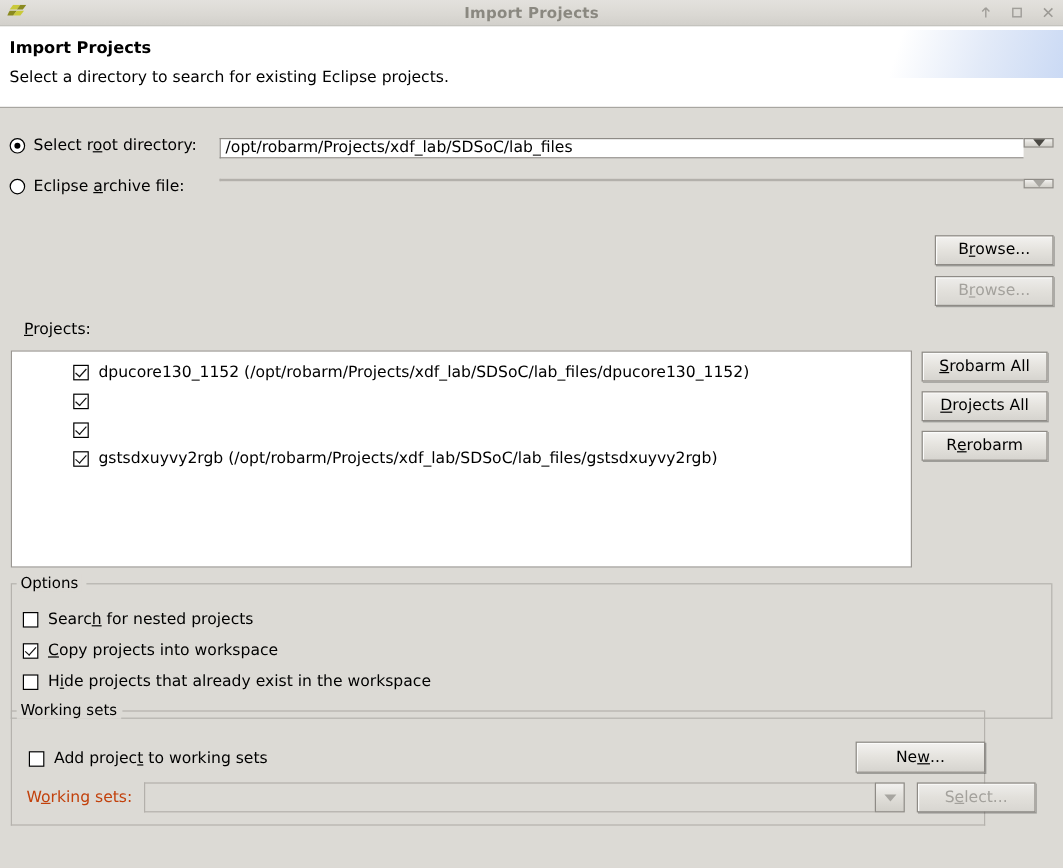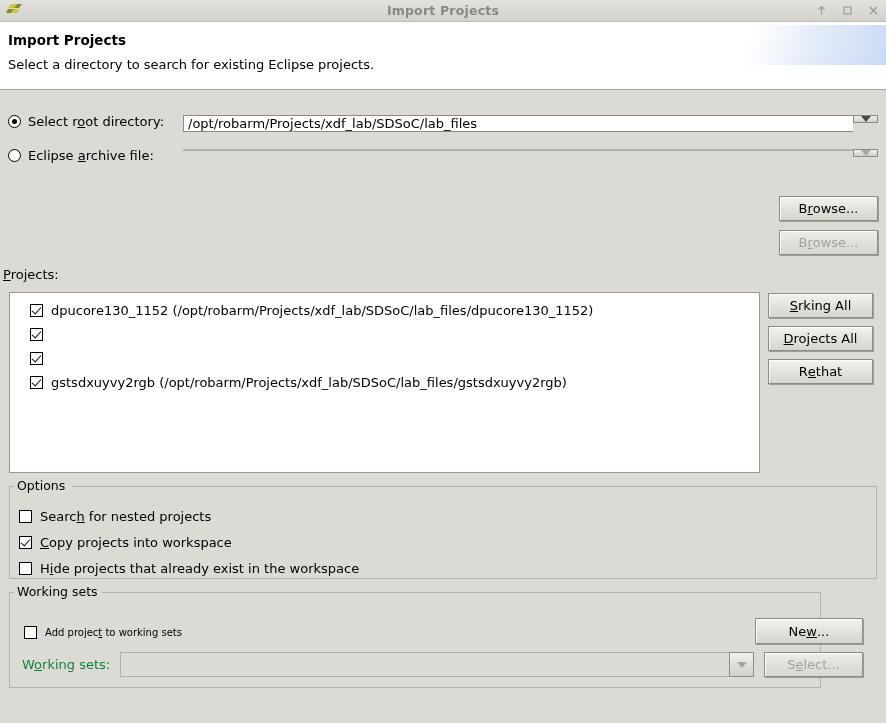--- a/index.html
+++ b/index.html
@@ -226,21 +226,21 @@
     position: absolute;
     left: 779px;
     top: 140px;
     width: 99px;
     height: 25px;
   }
 
   
   .projects-label {
     position: absolute;
-    left: 3px;
+    left: 20px;
     top: 177px;
     font-size: 13px;
   }
   .list-box {
     position: absolute;
     left: 9px;
     top: 202px;
     width: 751px;
     height: 181px;
     background: #ffffff;
@@ -249,20 +249,21 @@
     overflow: hidden;
     padding-top: 5px;
   }
   .list-item {
     display: flex;
     align-items: center;
     height: 24px;
     padding-left: 20px;
     font-size: 13px;
     white-space: nowrap;
+    margin-left: 31px;
   }
   .cbox {
     width: 13px;
     height: 13px;
     flex: 0 0 13px;
     border: 1px solid #000;
     background: #fff;
     box-sizing: border-box;
     position: relative;
     margin-right: 8px;
@@ -309,21 +310,21 @@
     font-size: 12.5px;
     color: #000;
     background: #dcdad5;
     padding: 0 3px;
     white-space: nowrap;
   }
   .group.options {
     left: 9px;
     top: 396px;
     width: 868px;
-    height: 93px;
+    height: 113px;
   }
   .group.options::before { left: 0; width: 4px; }
   .group.options::after  { left: 62px; right: 0; }
   .group.options .group-title { left: 4px; }
 
   .group.worksets {
     left: 9px;
     top: 502px;
     width: 812px;
     height: 96px;
@@ -345,41 +346,41 @@
   .opt-row.o2 { top: 46px; }
   .opt-row.o3 { top: 72px; align-items: center; }
 
   .ws-check {
     position: absolute;
     left: 14px;
     top: 30px;
     display: flex;
     align-items: center;
     height: 20px;
-    font-size: 10px;
+    font-size: 13px;
   }
   .ws-combo-label {
     position: absolute;
     left: 12px;
     top: 63px;
     font-size: 13px;
-    color: #15803d;
+    color: #c2410c;
     line-height: 20px;
   }
   .ws-combo {
     position: absolute;
     left: 110px;
     top: 60px;
     width: 634px;
     height: 25px;
     display: flex;
   }
   .ws-new {
     position: absolute;
-    left: 745px;
+    left: 703px;
     top: 26px;
     width: 108px;
     height: 26px;
   }
   .ws-select {
     position: absolute;
     left: 754px;
     top: 60px;
     width: 99px;
     height: 25px;
@@ -476,31 +477,31 @@
       </div>
       <div class="list-item">
         <span class="cbox checked"></span>
         <span>gstsdxuyvy2rgb (/opt/robarm/Projects/xdf_lab/SDSoC/lab_files/gstsdxuyvy2rgb)</span>
       </div>
     </div>
 
     <div class="btn side-btn b1">
         <span></span>
         <u class="mn">S</u>
-        <span>rking All</span>
+        <span>robarm All</span>
       </div>
     <div class="btn side-btn b2">
         <span></span>
         <u class="mn">D</u>
         <span>rojects All</span>
       </div>
     <div class="btn side-btn b3">
         <span>R</span>
         <u class="mn">e</u>
-        <span>that</span>
+        <span>robarm</span>
       </div>
 
     <div class="group options">
       <span class="group-title">Options</span>
       <div class="opt-row o2">
         <span class="cbox checked"></span>
         <span><span></span><u class="mn">C</u><span>opy projects into workspace</span></span>
       </div>
       <div class="opt-row o1">
         <span class="cbox"></span>

